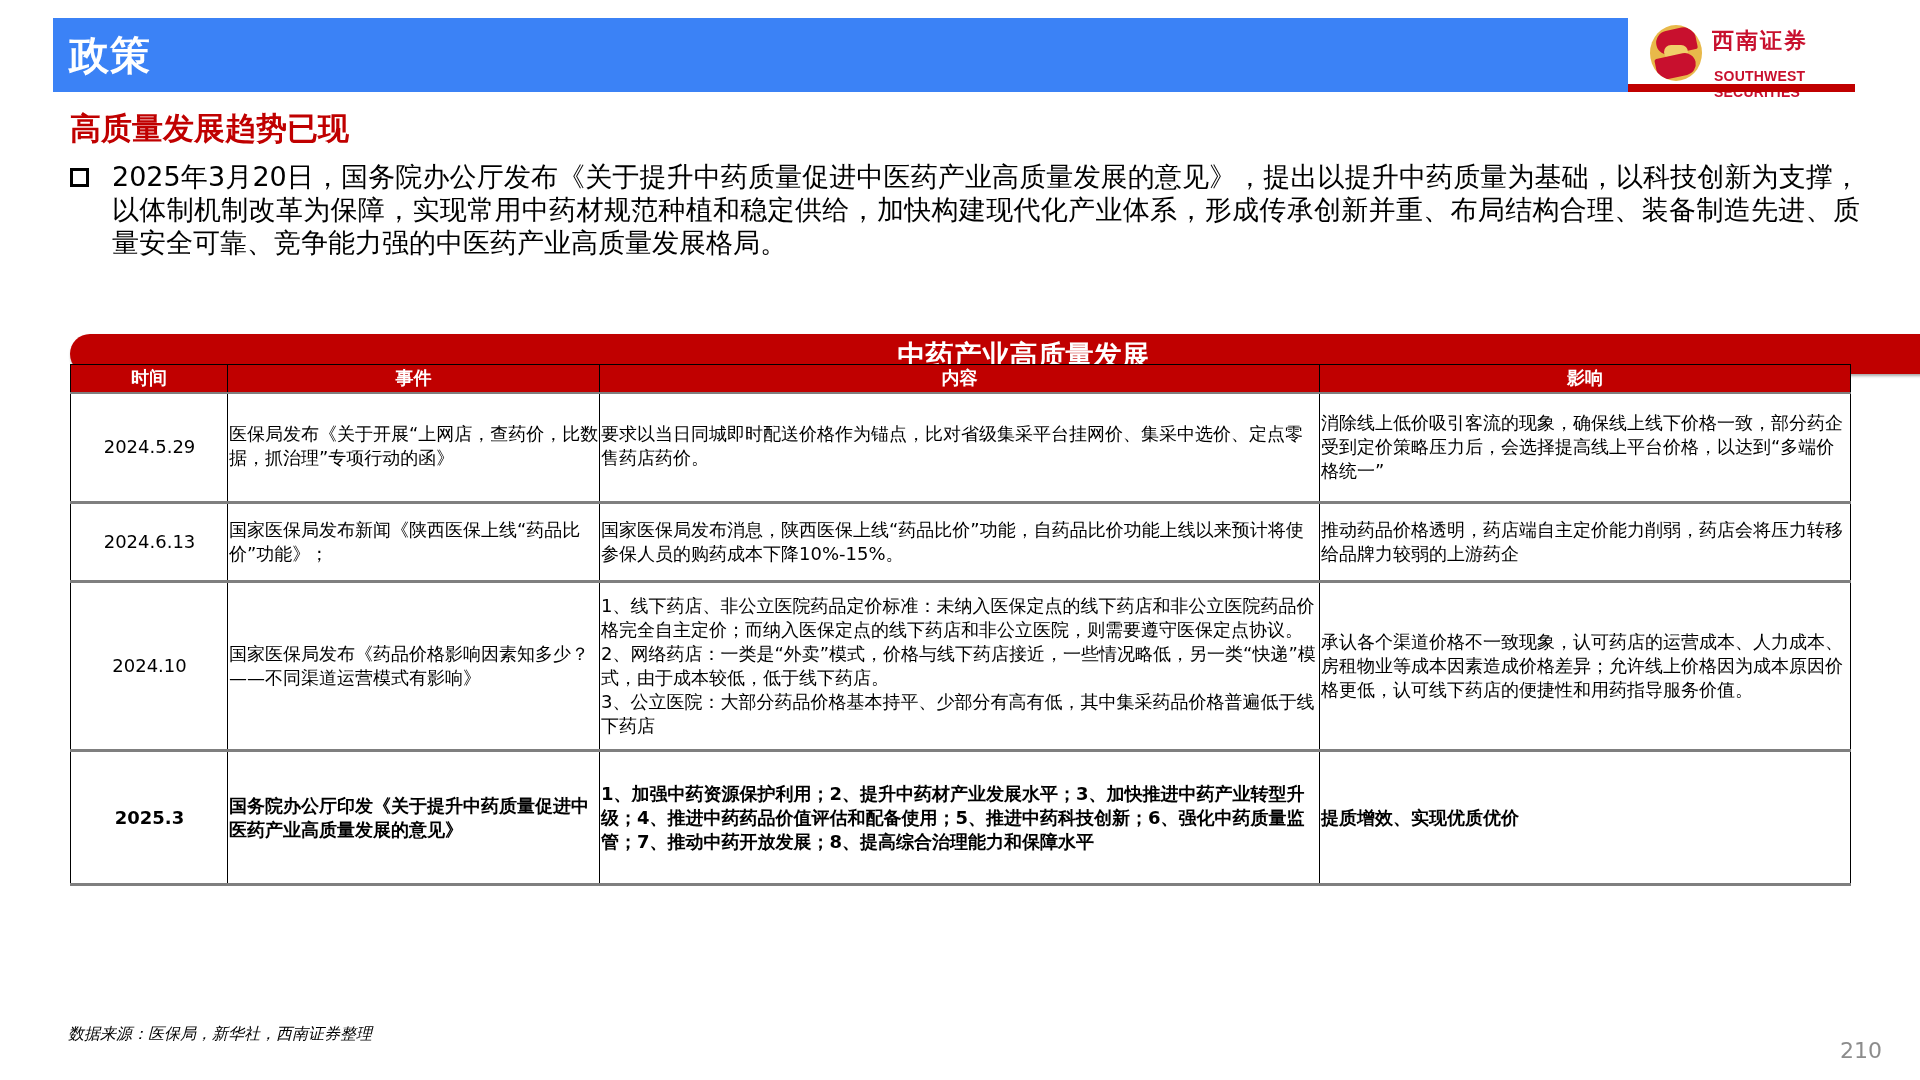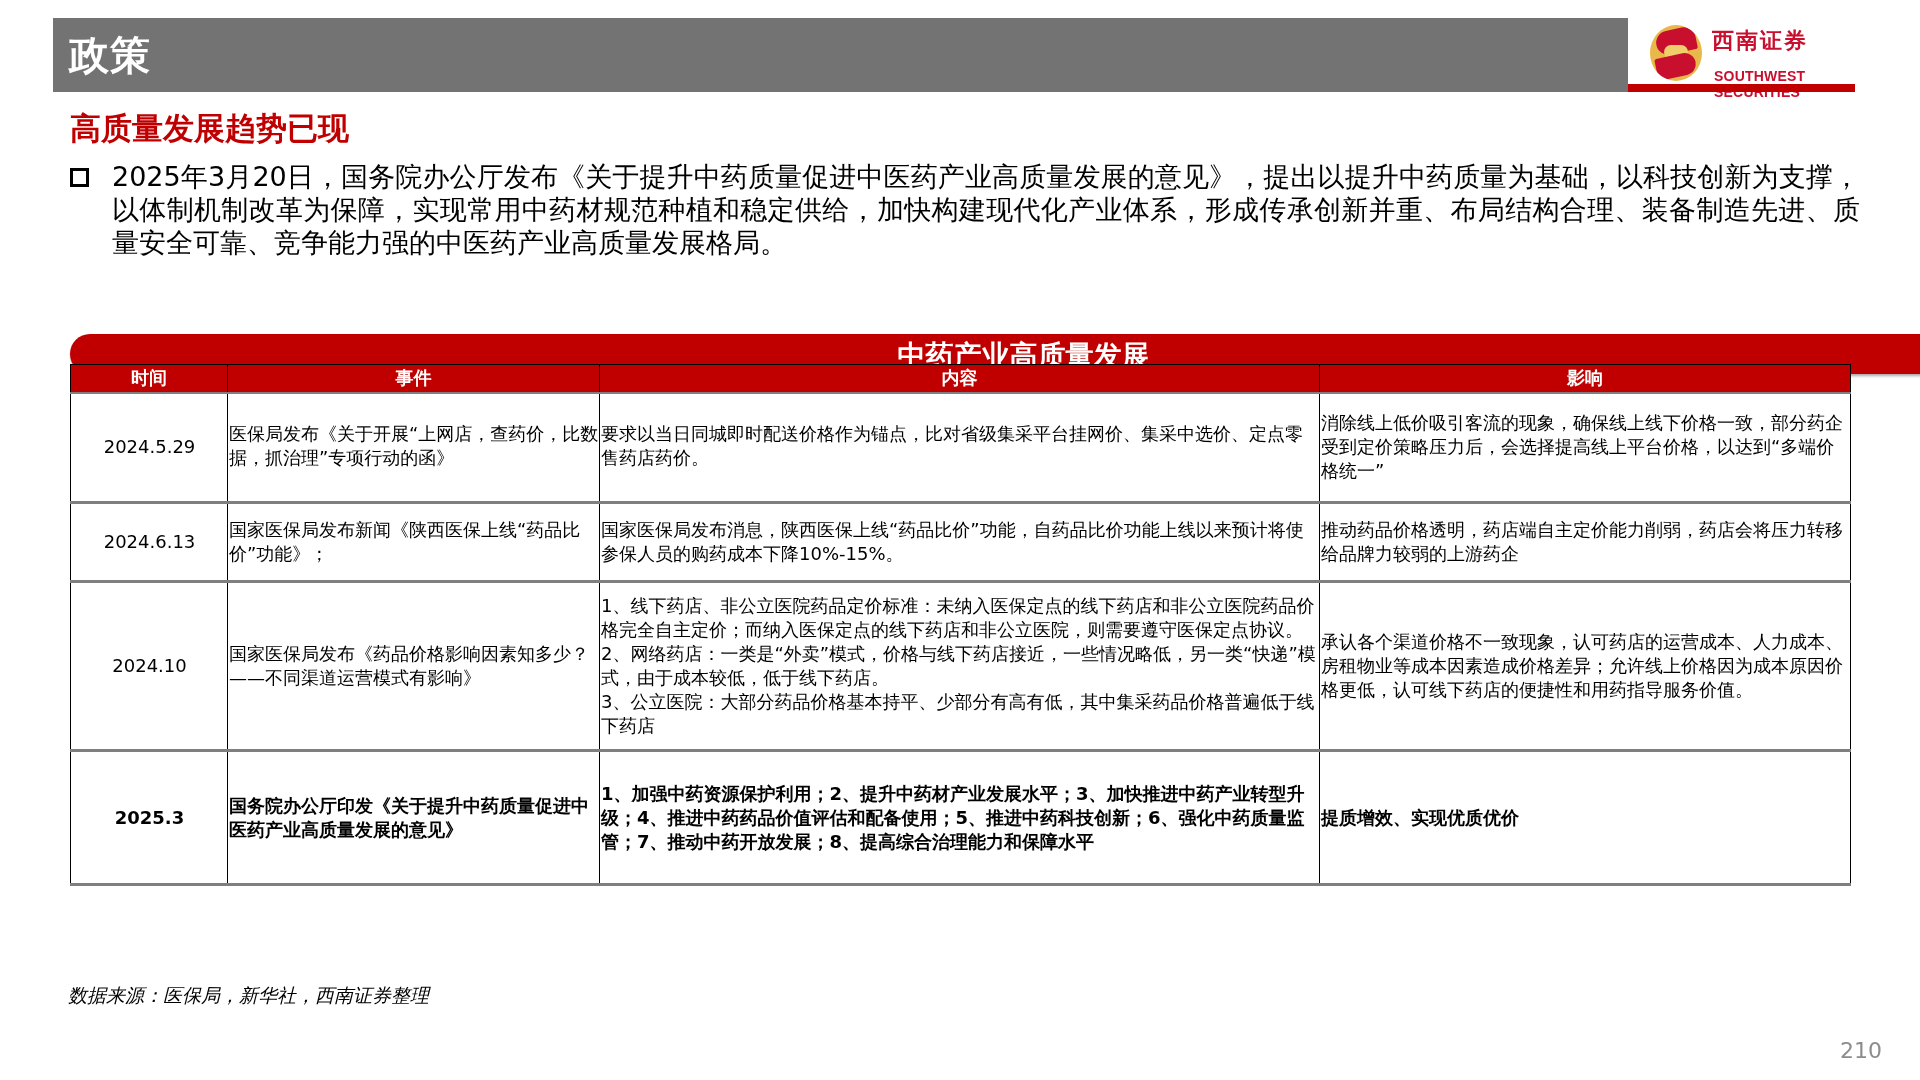--- a/index.html
+++ b/index.html
@@ -1,19 +1,19 @@
 <!DOCTYPE html>
 <html><head>
 <meta charset="utf-8">
 <style>
   * { box-sizing: border-box; margin: 0; padding: 0; }
   html, body { width: 1920px; height: 1080px; background: #ffffff; overflow: hidden; }
   body { position: relative; font-family: "DejaVu Sans", "Liberation Sans", sans-serif; color: #000; }
 
-  .topbar { position: absolute; left: 53px; top: 18px; width: 1575px; height: 74px; background: #737373; }
+  .topbar { position: absolute; left: 53px; top: 18px; width: 1575px; height: 74px; background: #3b82f6; }
   .topbar-title { position: absolute; left: 16px; top: 10px; font-size: 40px; font-weight: bold; color: #fff; letter-spacing: 1px; }
   .logo-box { position: absolute; left: 1628px; top: 18px; width: 227px; height: 66px; background: #fff; }
   .logo-underline { position: absolute; left: 1628px; top: 84px; width: 227px; height: 8px; background: #c00000; }
   .logo-mark { position: absolute; left: 22px; top: 7px; width: 52px; height: 56px; border-radius: 50%;
                background: #e8b94a; overflow: hidden; }
   .logo-mark .swirl-a { position: absolute; left: 6px; top: 4px; width: 40px; height: 24px; border-radius: 20px 20px 4px 20px; background: #c8102e; transform: rotate(-12deg); }
   .logo-mark .swirl-b { position: absolute; left: 6px; top: 30px; width: 40px; height: 22px; border-radius: 4px 20px 20px 20px; background: #c8102e; transform: rotate(-12deg); }
   .logo-mark .swirl-c { position: absolute; left: 14px; top: 20px; width: 24px; height: 14px; border-radius: 10px; background: #f0cf6a; }
   .logo-cn { position: absolute; left: 84px; top: 8px; font-size: 22px; font-weight: bold; color: #c8102e; font-family: Liberation Sans, sans-serif; letter-spacing: 2px; }
   .logo-en { position: absolute; left: 86px; top: 50px; font-size: 14px; font-weight: bold; color: #c8102e; font-family: "Liberation Sans", sans-serif; letter-spacing: 0.2px; }
@@ -28,21 +28,21 @@
             box-shadow: 1px 2px 3px rgba(0,0,0,0.35); margin-top: 28px; }
   .banner-title { position: absolute; left: 0; right: 0; top: 3px; text-align: center; font-size: 28px; font-weight: bold; color: #fff; }
 
   table.policy { position: absolute; left: 70px; top: 364px; width: 1780px; border-collapse: collapse; table-layout: fixed; padding-left: 20px; }
   table.policy th { background: #c00000; color: #fff; font-size: 18px; font-weight: bold; height: 28px; border: 1px solid #000; border-bottom: 2px solid #7f7f7f; text-align: center; }
   table.policy td { border-left: 1.5px solid #000; border-right: 1.5px solid #000; border-bottom: 3px solid #7f7f7f; font-size: 18px; line-height: 24px; vertical-align: middle; padding: 0 0 0 1px; color: #000; }
   table.policy td.date { text-align: center; }
   table.policy tr.bold td { font-weight: bold; }
   .content-lines span { display: block; }
 
-  .source { position: absolute; left: 68px; top: 983px; font-size: 19px; font-style: italic; color: #000; }
+  .source { position: absolute; left: 68px; top: 1024px; font-size: 16px; font-style: italic; color: #000; }
   .page-num { position: absolute; left: 1840px; top: 1038px; font-size: 22px; color: #8c8c8c; }
 </style>
 </head>
 <body>
 
 <div class="topbar">
   <div class="topbar-title">政策</div>
 </div>
 <div class="logo-box">
   <div class="logo-mark">

